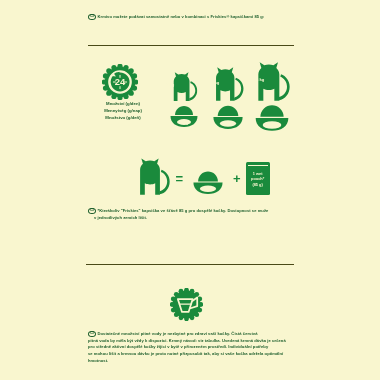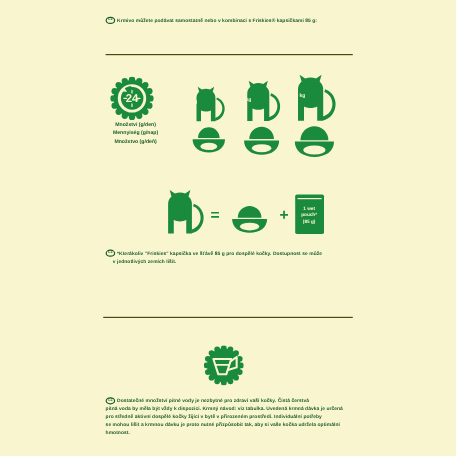--- a/index.html
+++ b/index.html
@@ -36,21 +36,21 @@
   }
 
   
   .rule{
     position:absolute;
     height:1px;
     background:#4a4a18;
   }
 
   
-  .dose-block{position:absolute;left:86px;top:62px;width:210px;height:72px;}
+  .dose-block{position:absolute;left:96px;top:62px;width:210px;height:72px;}
 
   .badge{
     position:absolute;left:6px;top:2px;
     width:36px;height:36px;
   }
   .badge svg{display:block;width:36px;height:36px;}
 
   .dose-labels{
     position:absolute;left:-2px;top:39px;width:58px;
     text-align:center;

